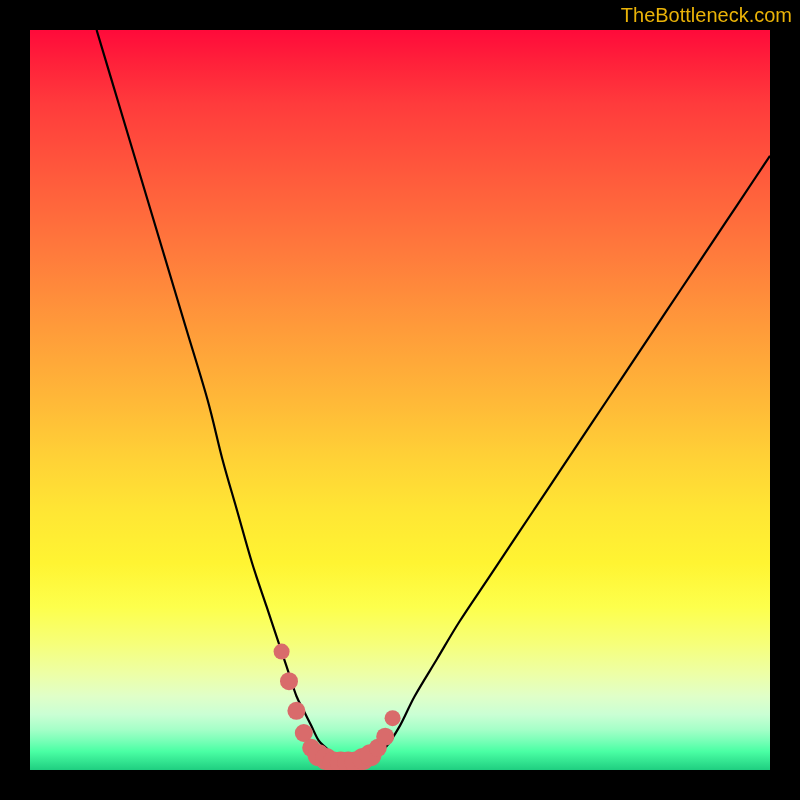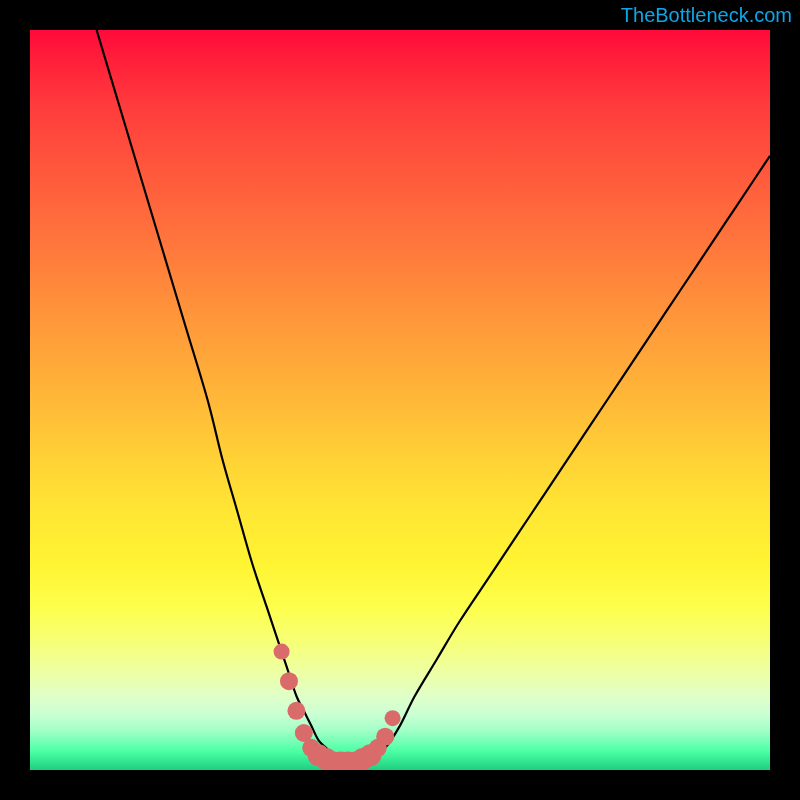--- a/index.html
+++ b/index.html
@@ -61,21 +61,21 @@
     top: 0;
     left: 0;
     width: 740px;
     height: 740px;
     display: block;
   }
   .watermark {
     position: absolute;
     top: 4px;
     right: 8px;
-    color: #0ea5e9;
+    color: #eab308;
     font-size: 20px;
     font-weight: 500;
     letter-spacing: 0;
   }
 </style>
 </head>
 <body>
 
 <div class="frame">
   <div class="plot">

